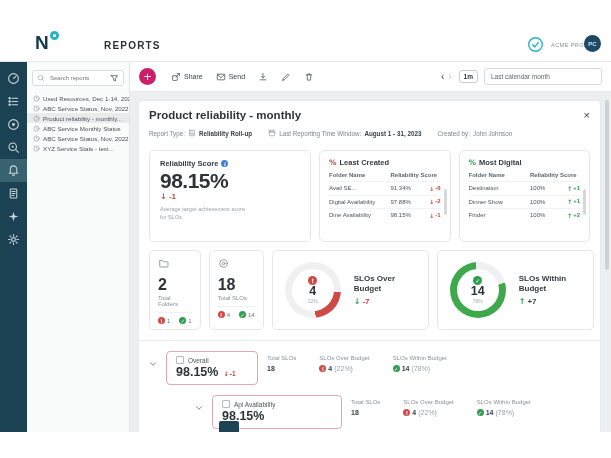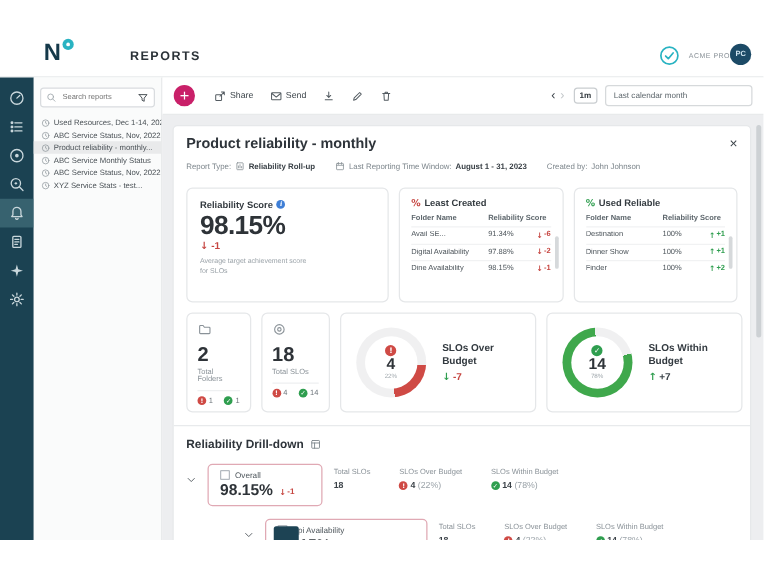--- a/index.html
+++ b/index.html
@@ -415,21 +415,21 @@
                     <span>-1</span>
                   </span>
               </div>
             </div>
             <div class="mini-scroll"></div>
           </div>
 
           <div class="card table-card">
             <div class="card-title">
               <span class="pct-ic pct-green">%</span>
-              <span>Used Reliable</span>
+              <span>Most Digital</span>
             </div>
             <div class="tbl">
               <div class="thead">
                 <span class="tname">Folder Name</span>
                 <span class="tscore" style="width:50px">Reliability Score</span>
               </div>
               <div class="trow">
                 <span class="tname">Destination</span>
                 <span class="tscore">100%</span>
                 <span class="tdelta delta-green">
@@ -529,29 +529,20 @@
               <div class="gauge-title">SLOs Within Budget</div>
               <div class="gauge-delta">
                 <span class="arr arr-up delta-green"></span>
                 <span class="gd-num-dark">+7</span>
               </div>
             </div>
           </div>
         </div>
 
         <div class="drill-divider"></div>
-        <div class="drill-head">
-          <span class="drill-title">Reliability Drill-down</span>
-          <span class="drill-ic">
-            <svg class="ic" viewBox="0 0 16 16" width="9" height="9">
-                <rect x="2.5" y="2.5" width="11" height="11" rx="1"></rect>
-                <path d="M2.5 6h11M6.5 6v7.5"></path>
-              </svg>
-            </span>
-        </div>
 
         <div class="drill-row">
           <span class="chev">
             <svg class="ic" viewBox="0 0 16 16" width="8" height="8">
                 <path d="M3 5.5l5 5 5-5"></path>
               </svg>
             </span>
           <div class="slo-box">
             <div class="slo-top">
               <span class="checkbox"></span>

